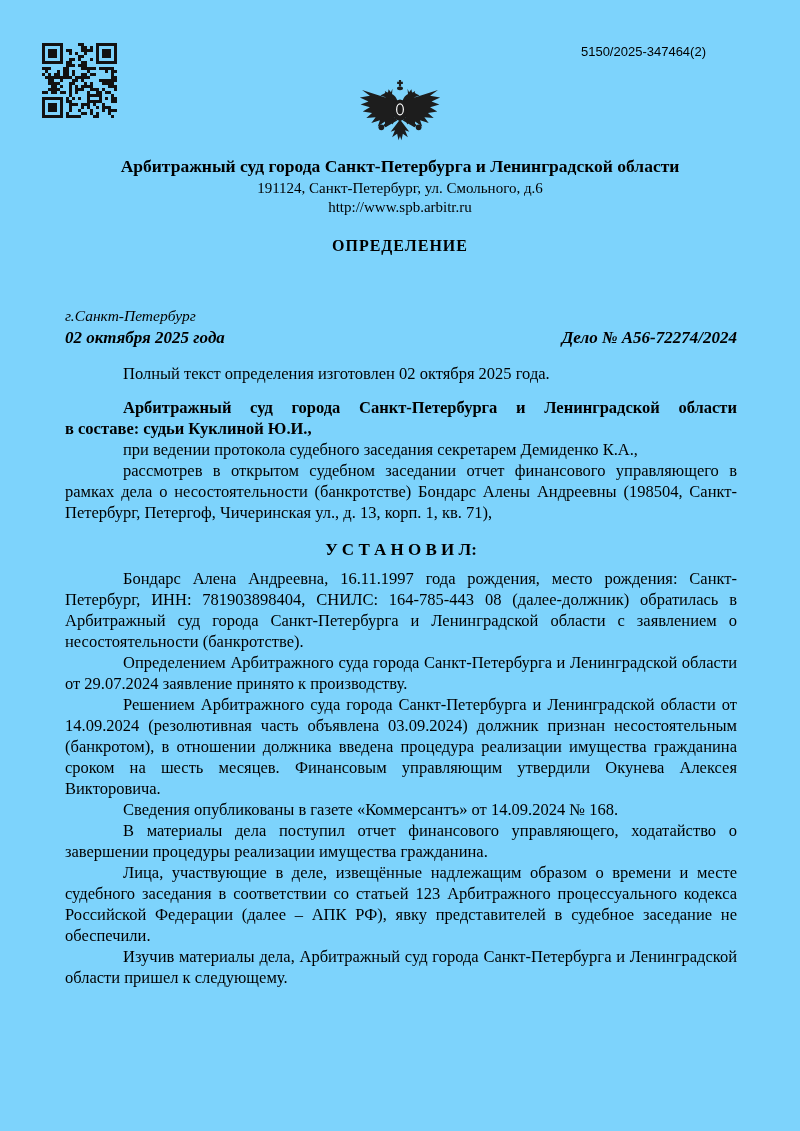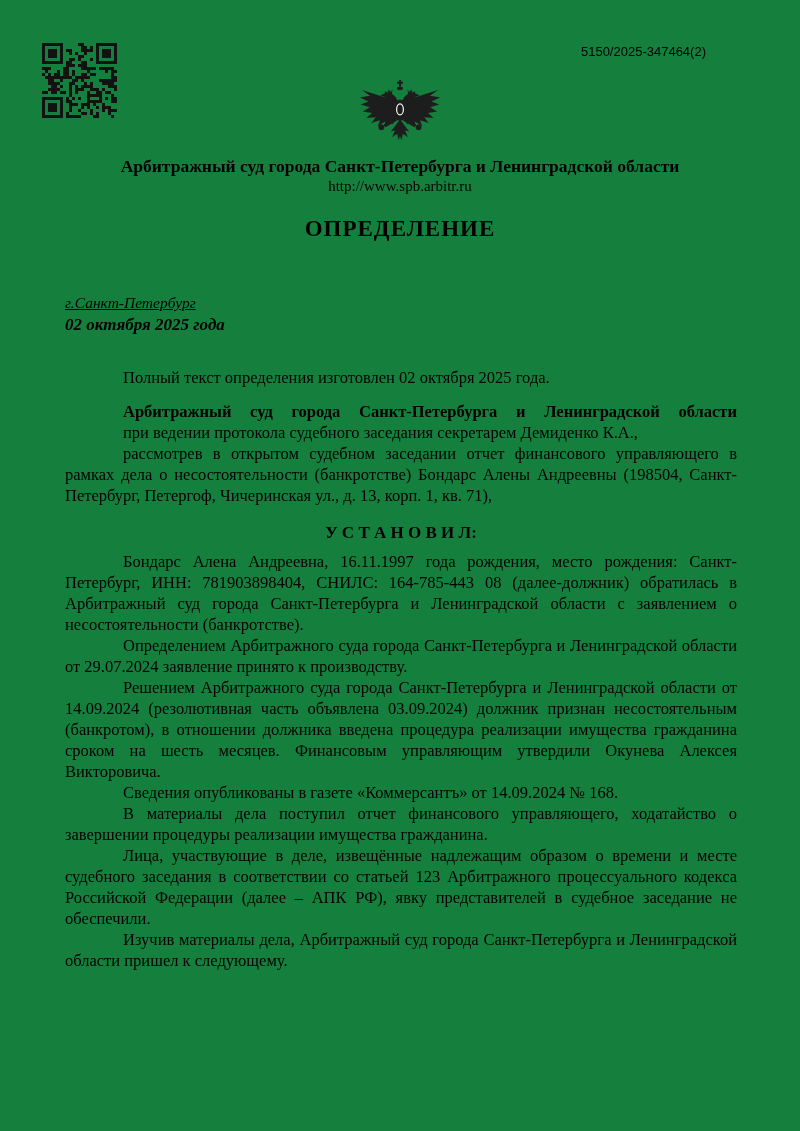--- a/index.html
+++ b/index.html
@@ -2,21 +2,21 @@
 <html lang="ru"><head>
 <meta charset="utf-8">
 <style>
   * { margin: 0; padding: 0; box-sizing: border-box; }
   html, body { background: #9a9a9a; }
   .page {
     position: relative;
     width: 800px;
     height: 1131px;
     margin: 0 auto;
-    background: #15803d;
+    background: #7dd3fc;
     font-family: "Liberation Serif", serif;
     color: #000000;
     overflow: hidden;
   }
   .qr {
     position: absolute;
     top: 42px;
     left: 42px;
     width: 75px;
     height: 77px;
@@ -34,34 +34,33 @@
   .court-name {
     margin-top: 6px;
     font-size: 17.5px;
     font-weight: bold;
     line-height: 21px;
   }
   .court-address { font-size: 15px; line-height: 19px; margin-top: 2px; }
   .court-site { font-size: 15px; line-height: 19px; }
   .doc-title {
     text-align: center;
-    font-size: 23px;
+    font-size: 16px;
     font-weight: bold;
     letter-spacing: 1px;
     margin-top: 20px;
   }
   .content {
     padding: 0 63px 0 65px;
   }
   .case-meta { margin-top: 52px; }
   .case-place {
     font-style: italic;
     font-size: 15.5px;
     line-height: 18px;
-    text-decoration: underline;
   }
   .case-row {
     display: flex;
     justify-content: space-between;
     align-items: baseline;
     margin-top: 2px;
   }
   .case-date, .case-number {
     font-style: italic;
     font-weight: bold;
@@ -71,21 +70,21 @@
   .para {
     font-size: 16.5px;
     line-height: 21px;
     text-align: justify;
     text-indent: 58px;
   }
   .para.noindent { text-indent: 0; }
   .para.bold { font-weight: bold; }
   .para.stretch { text-align-last: justify; }
   .gap-sm { margin-top: 13px; }
-  .gap-md { margin-top: 32px; }
+  .gap-md { margin-top: 15px; }
   .ustanovil {
     text-align: center;
     font-weight: bold;
     font-size: 17px;
     line-height: 21px;
     margin-top: 16px;
     margin-bottom: 8px;
   }
 </style>
 </head>
@@ -330,37 +329,40 @@
           <circle cx="86" cy="66" r="4"></circle>
         </g>
         <use href="#half" transform="matrix(-1,0,0,1,120,0)"></use>
         <ellipse cx="60" cy="42" rx="10" ry="15"></ellipse>
         <ellipse cx="60" cy="41" rx="5.5" ry="8.5" fill="#ffffff"></ellipse>
         <ellipse cx="60" cy="41" rx="3.8" ry="6.8"></ellipse>
         <path d="M60,55 L47,72 L53,70 L49,80 L56,75 L58,84 L60,78 L62,84 L64,75 L71,80 L67,70 L73,72 Z"></path>
       </g>
     </svg>
     <div class="court-name">Арбитражный суд города Санкт-Петербурга и Ленинградской области</div>
+    <div class="court-address">191124, Санкт-Петербург, ул. Смольного, д.6</div>
     <div class="court-site">http://www.spb.arbitr.ru</div>
   </div>
 
   <div class="doc-title">ОПРЕДЕЛЕНИЕ</div>
 
   <div class="content">
 
     <div class="case-meta">
       <div class="case-place">г.Санкт-Петербург</div>
       <div class="case-row">
         <span class="case-date">02 октября 2025 года</span>
+        <span class="case-number">Дело № А56-72274/2024</span>
       </div>
     </div>
 
     <div class="para gap-md">Полный текст определения изготовлен 02 октября 2025 года.</div>
 
     <div class="para bold stretch gap-sm">Арбитражный суд города Санкт-Петербурга и Ленинградской области</div>
+    <div class="para bold noindent">в составе: судьи Куклиной Ю.И.,</div>
 
     <div class="para">при ведении протокола судебного заседания секретарем Демиденко К.А.,</div>
     <div class="para">рассмотрев в открытом судебном заседании отчет финансового управляющего в рамках дела о несостоятельности (банкротстве) Бондарс Алены Андреевны (198504, Санкт-Петербург, Петергоф, Чичеринская ул., д. 13, корп. 1, кв. 71),</div>
 
     <div class="ustanovil">У С Т А Н О В И Л:</div>
 
     <div class="para">Бондарс Алена Андреевна, 16.11.1997 года рождения, место рождения: Санкт-Петербург, ИНН: 781903898404, СНИЛС: 164-785-443 08 (далее-должник) обратилась в Арбитражный суд города Санкт-Петербурга и Ленинградской области с заявлением о несостоятельности (банкротстве).</div>
     <div class="para">Определением Арбитражного суда города Санкт-Петербурга и Ленинградской области от 29.07.2024 заявление принято к производству.</div>
     <div class="para">Решением Арбитражного суда города Санкт-Петербурга и Ленинградской области от 14.09.2024 (резолютивная часть объявлена 03.09.2024) должник признан несостоятельным (банкротом), в отношении должника введена процедура реализации имущества гражданина сроком на шесть месяцев. Финансовым управляющим утвердили Окунева Алексея Викторовича.</div>
     <div class="para">Сведения опубликованы в газете «Коммерсантъ» от 14.09.2024 № 168.</div>

